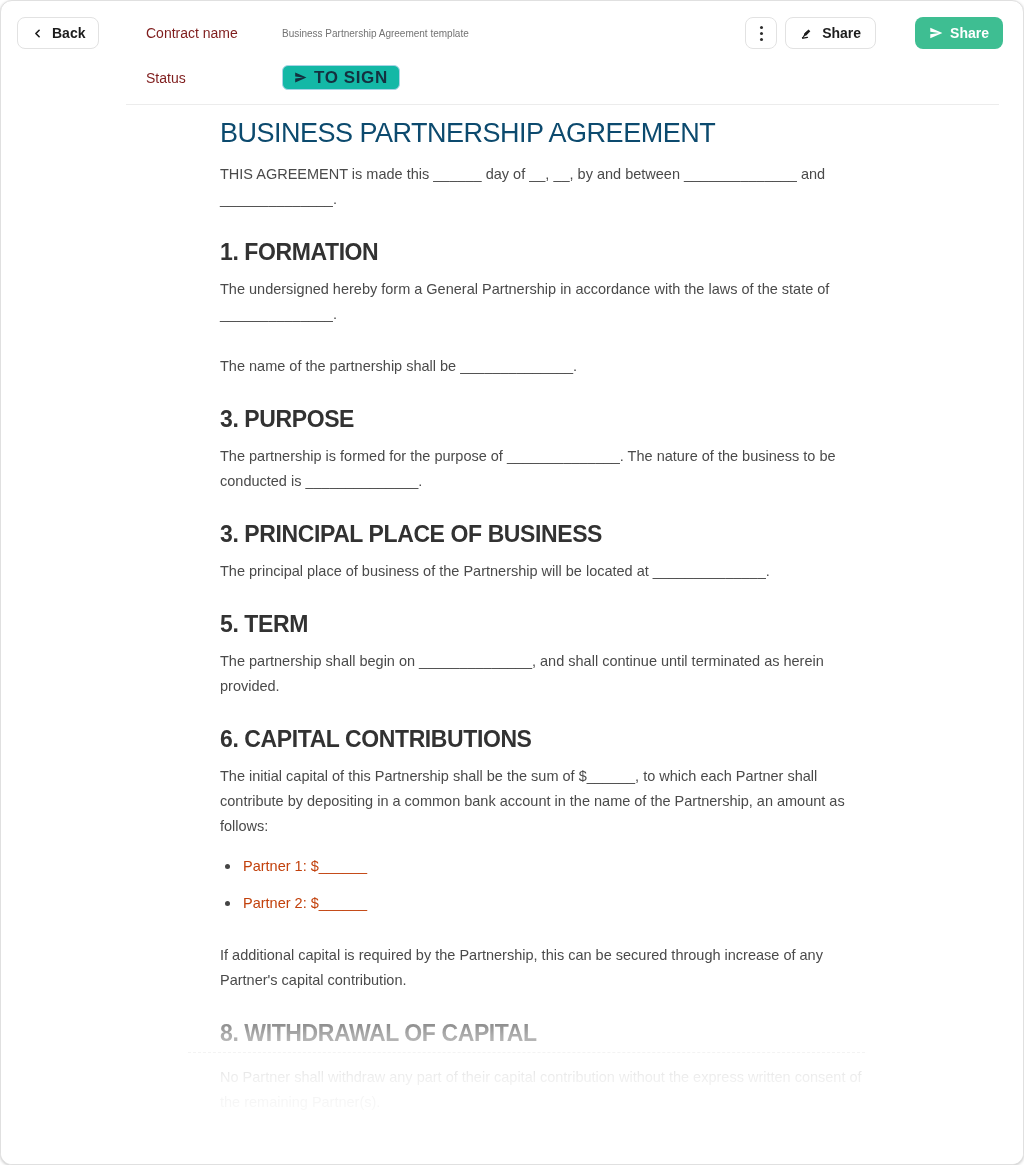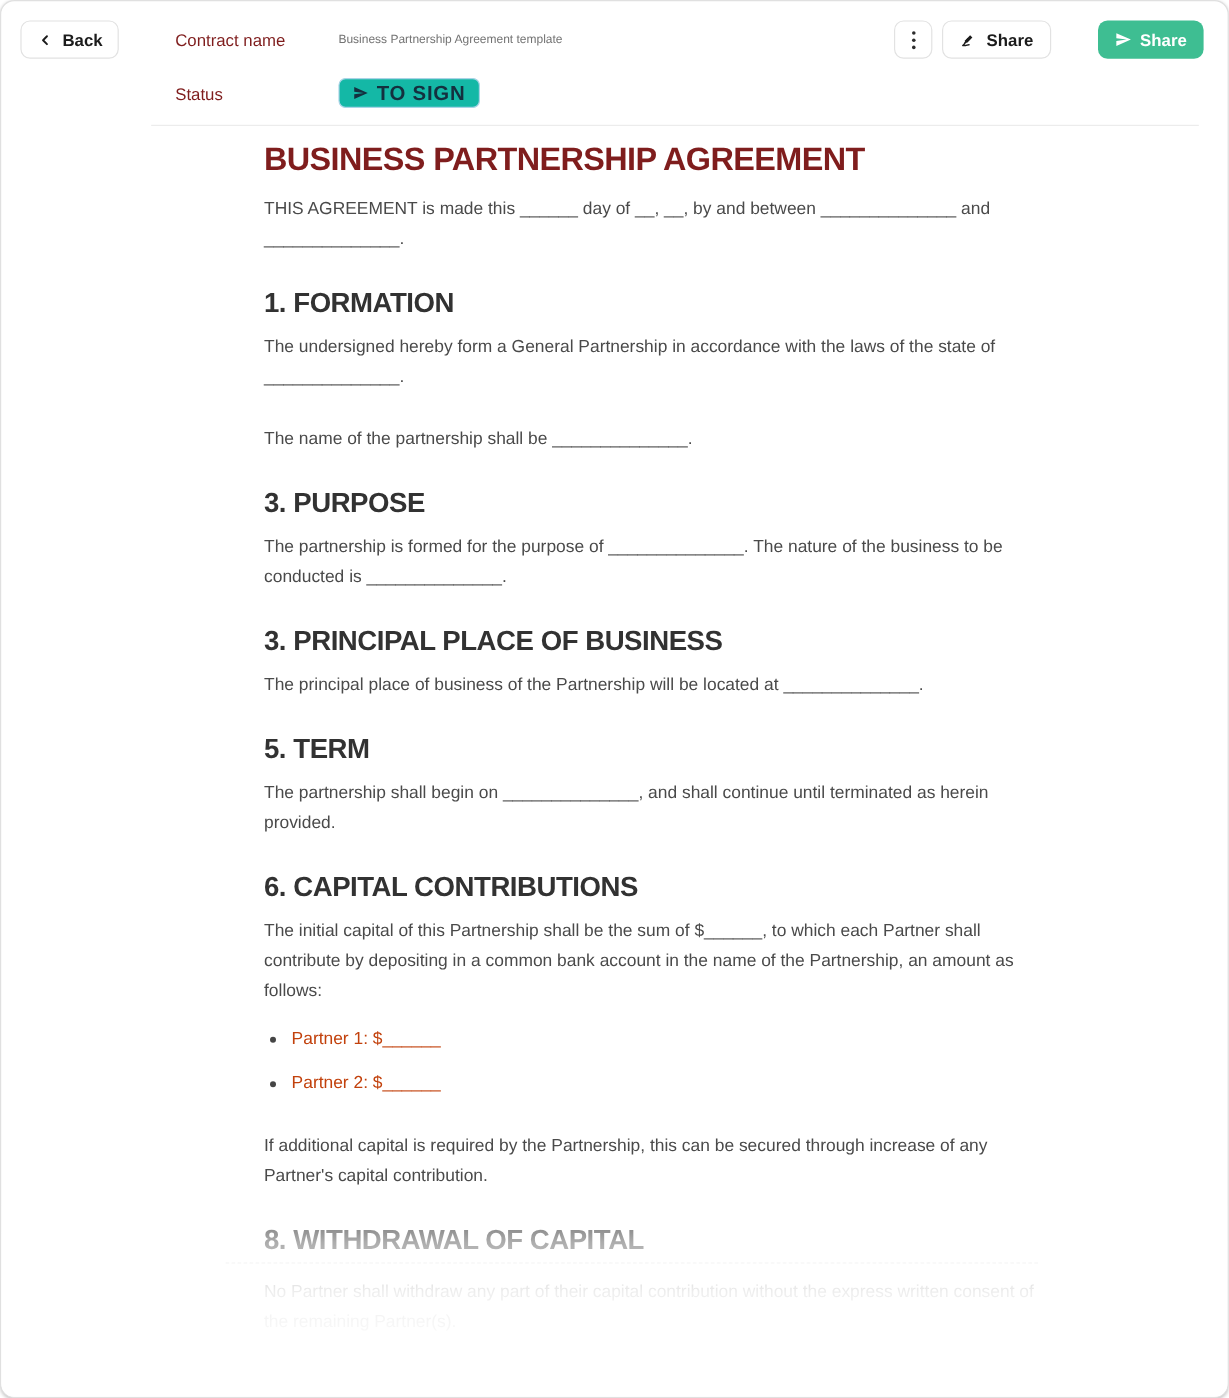--- a/index.html
+++ b/index.html
@@ -88,22 +88,22 @@
   
   .doc-area {
     position: relative;
     height: 1060px;
     overflow: hidden;
   }
   .doc-page {
     padding: 13px 158px 0 219px;
   }
   .doc-title {
-    font-size: 27px; font-weight: 700; letter-spacing: -0.5px;
-    color: #7f1d1d;
+    font-size: 27px; font-weight: 400; letter-spacing: -0.5px;
+    color: #0c4a6e;
     margin: 0 0 13px 0;
   }
   .doc-intro, .sec-body {
     font-size: 14.5px; line-height: 25px; color: #4a4a4a;
   }
   .section { margin-top: 27px; }
   .sec-heading {
     font-size: 23px; font-weight: 800; letter-spacing: -0.4px;
     color: #323232;
     margin: 0 0 11px 0;

